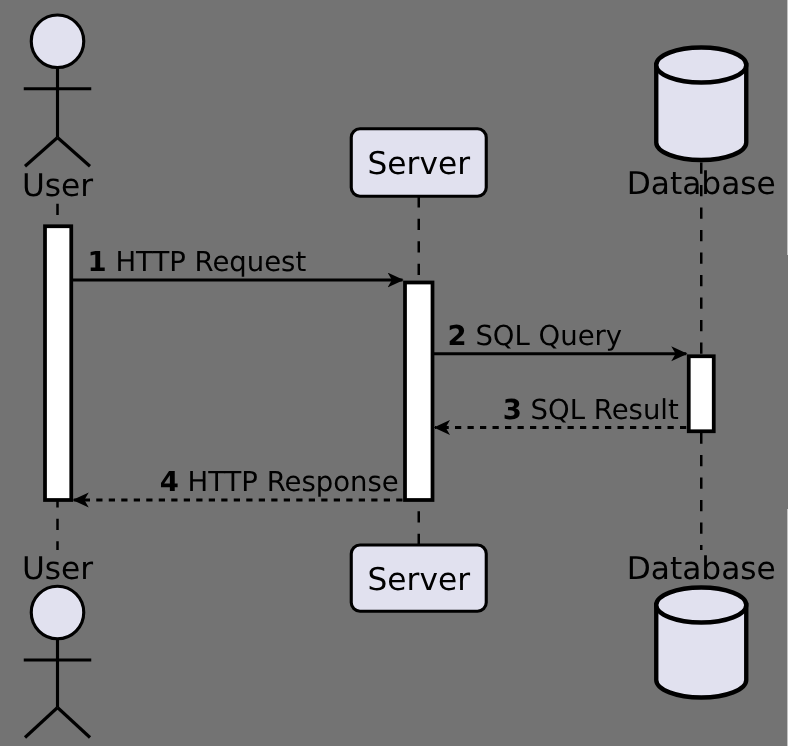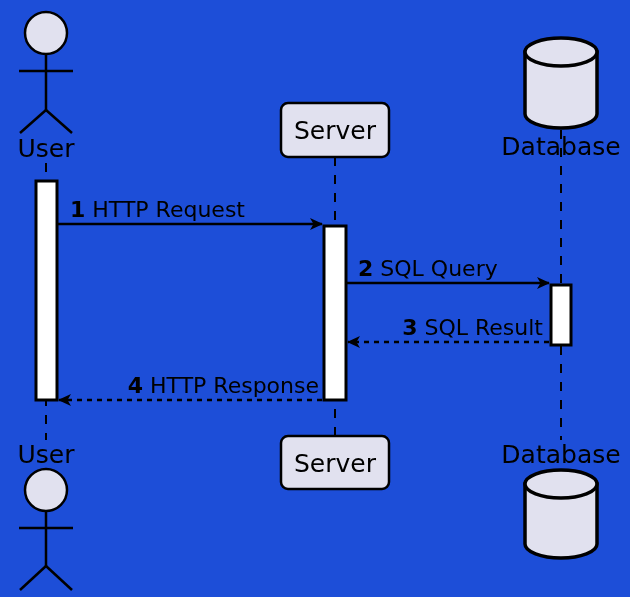--- a/index.html
+++ b/index.html
@@ -4,21 +4,21 @@
 <style>
   html, body {
     margin: 0;
     padding: 0;
     background: #ffffff;
   }
   #diagram {
     position: relative;
     width: 630px;
     height: 597px;
-    background: #1d4ed8;
+    background: #737373;
     font-family: "DejaVu Sans", sans-serif;
     overflow: hidden;
   }
   #diagram svg {
     position: absolute;
     top: 0;
     left: 0;
   }
   .lifeline-label {
     font-family: "DejaVu Sans", sans-serif;

